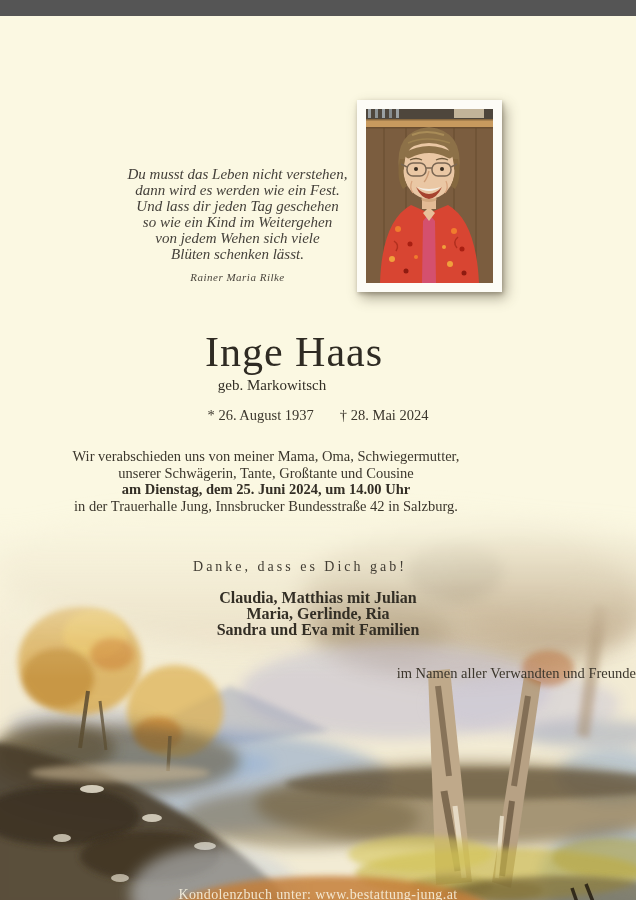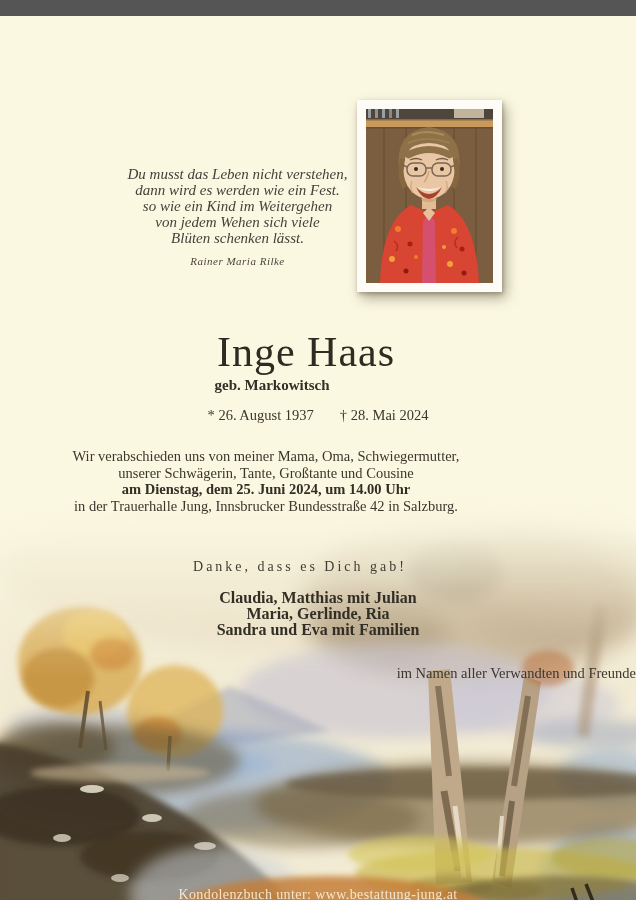--- a/index.html
+++ b/index.html
@@ -14,23 +14,23 @@
   #poem{left:60px;top:150px;width:355px;text-align:center;
         font-style:italic;font-size:15px;line-height:16px;color:#44403a;}
   #poem .pline{white-space:nowrap;}
   #poem-attr{margin-top:7px;font-size:11px;letter-spacing:.5px;color:#4a453d;}
   
   #photo-frame{left:357px;top:84px;width:127px;height:174px;background:#fdfcf6;
         padding:9px;box-shadow:4px 6px 12px rgba(80,70,50,.45),1px 2px 4px rgba(80,70,50,.35);}
   #photo-frame svg{display:block;width:127px;height:174px;}
   
   #name{left:0;top:315px;width:588px;text-align:center;font-size:42px;
-        letter-spacing:1px;color:#2f2b23;line-height:1;padding-left:12px;}
+        letter-spacing:1px;color:#2f2b23;line-height:1;}
   #maiden{left:0;top:361px;width:544px;text-align:center;font-size:15px;
-        font-weight:bold;color:#332f26;}
+        font-weight:normal;color:#332f26;}
   #dates{left:0;top:391px;width:636px;text-align:center;font-size:14.5px;color:#3b362c;}
   #dates .d{display:inline-block;}
   #dates .gap{display:inline-block;width:26px;}
   
   #farewell{left:0;top:432px;width:532px;text-align:center;font-size:14.5px;
         line-height:16.5px;color:#3b362c;}
   #farewell .bold{font-weight:bold;color:#332e25;}
   
   #thanks{left:0;top:543px;width:600px;text-align:center;font-size:14px;
         letter-spacing:3px;color:#413c33;}
@@ -152,20 +152,21 @@
           <line x1="572" y1="402" x2="581" y2="428" stroke="#241c10" stroke-width="3.5" opacity="0.85"></line>
           <line x1="586" y1="398" x2="597" y2="426" stroke="#241c10" stroke-width="3.5" opacity="0.85"></line>
         </g>
       </g>
     </svg>
   </div>
 
   <div class="abs" id="poem">
     <div class="pline">Du musst das Leben nicht verstehen,</div>
     <div class="pline">dann wird es werden wie ein Fest.</div>
+    <div class="pline">Und lass dir jeden Tag geschehen</div>
     <div class="pline">so wie ein Kind im Weitergehen</div>
     <div class="pline">von jedem Wehen sich viele</div>
     <div class="pline">Blüten schenken lässt.</div>
     <div id="poem-attr">Rainer Maria Rilke</div>
   </div>
 
   <div class="abs" id="photo-frame">
     <svg viewBox="0 0 127 174" xmlns="http://www.w3.org/2000/svg">
 
       <rect x="0" y="0" width="127" height="174" fill="#7b5d3f"></rect>

